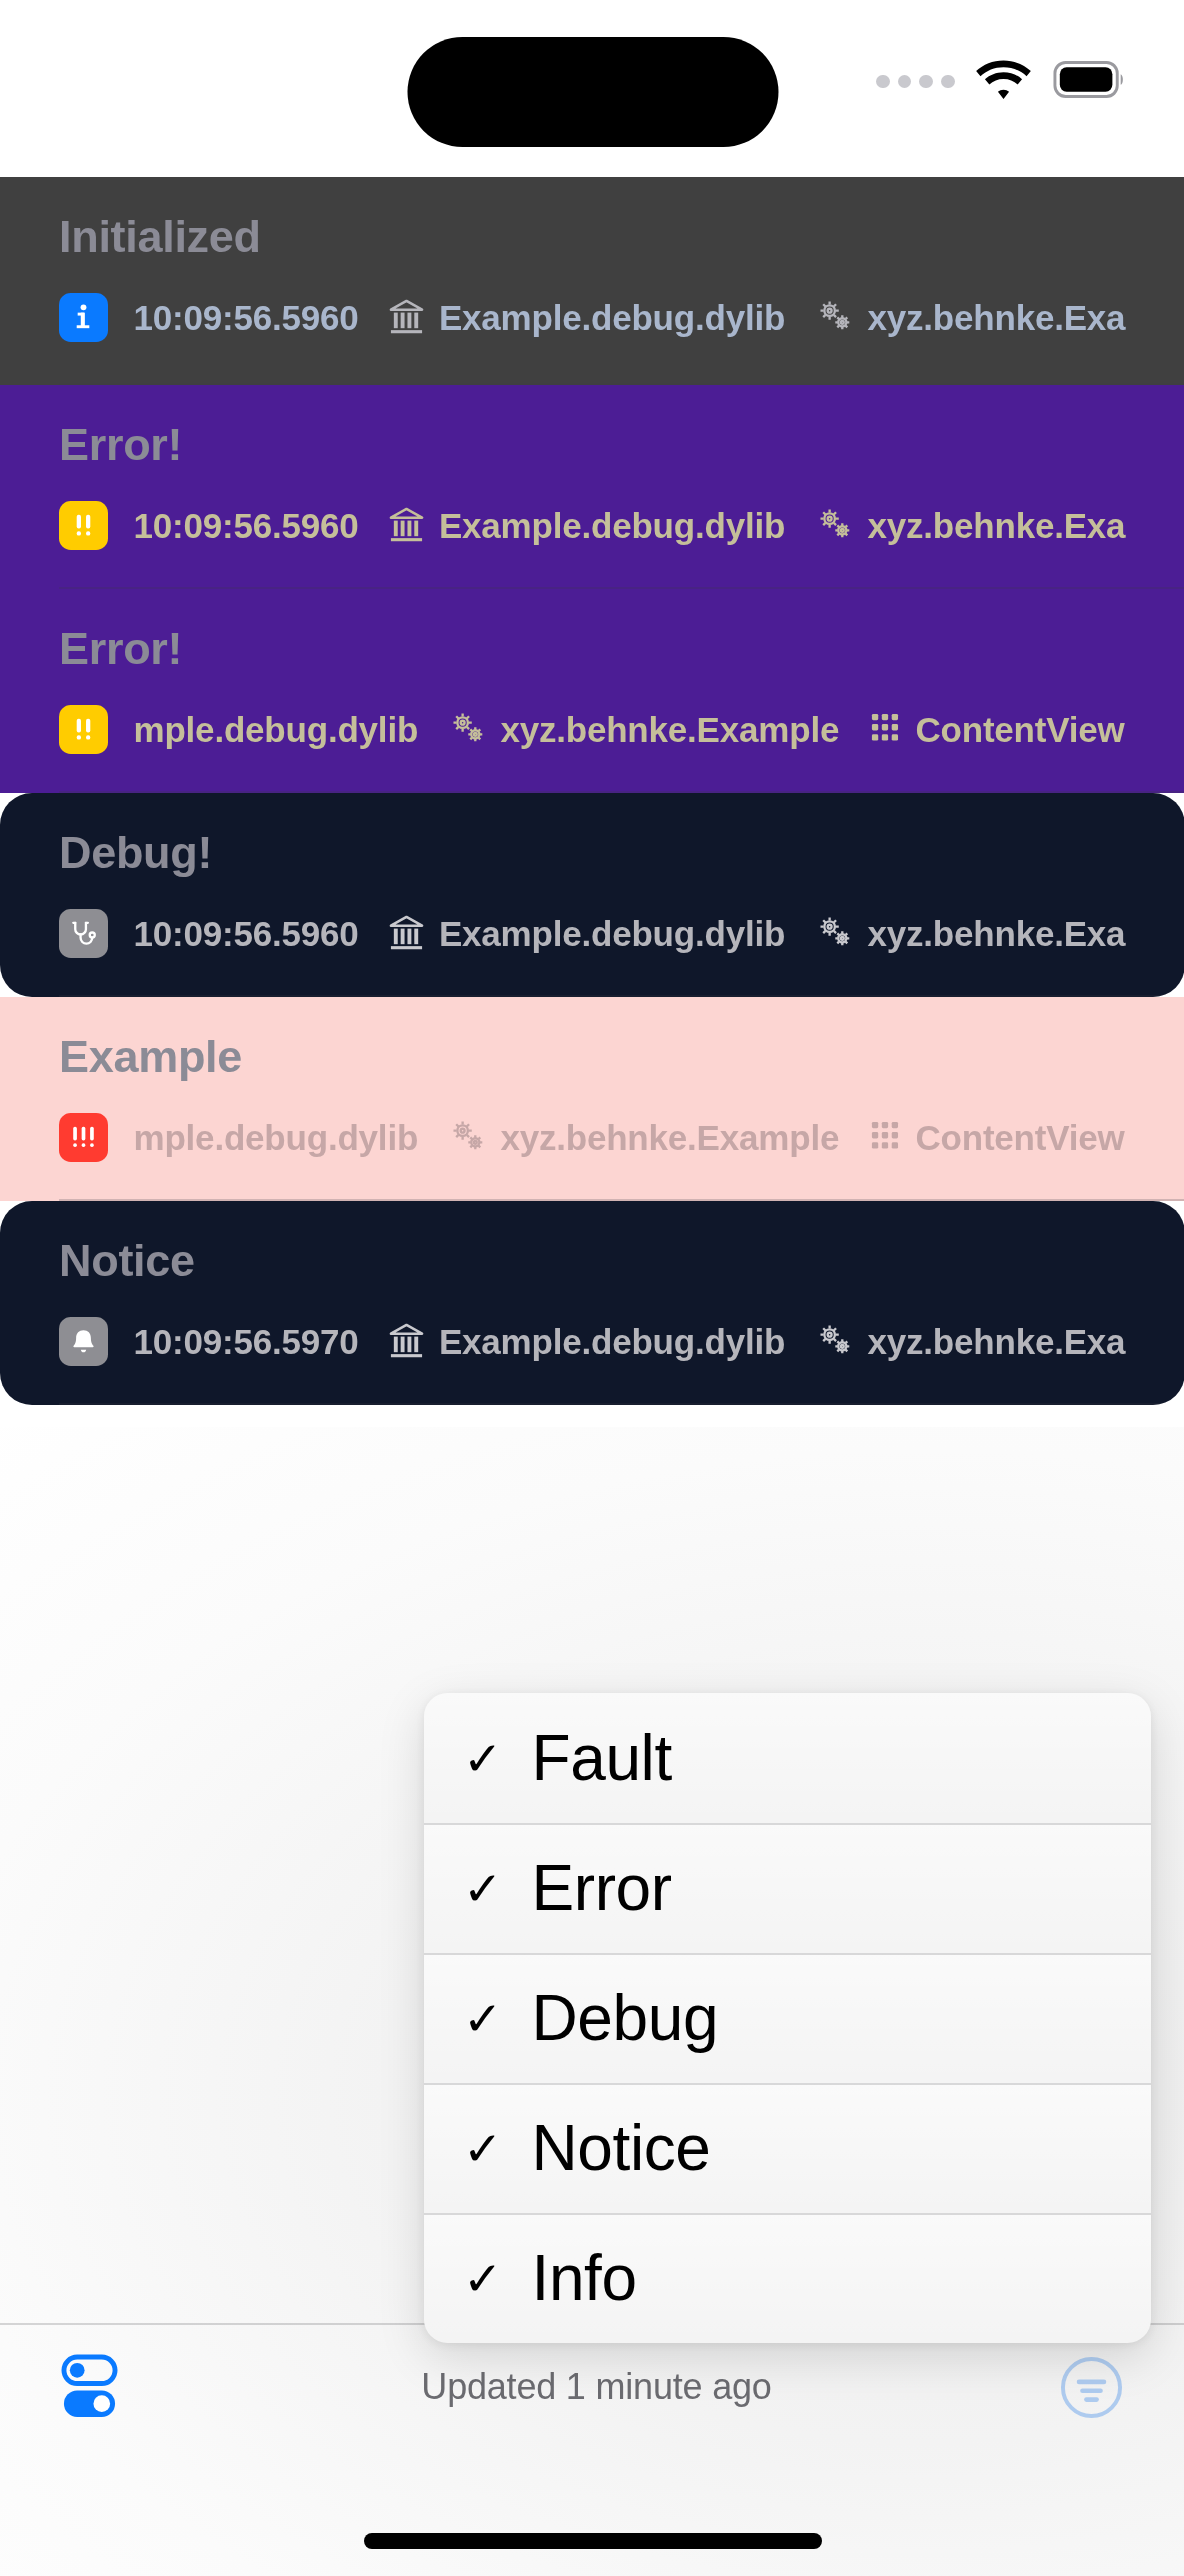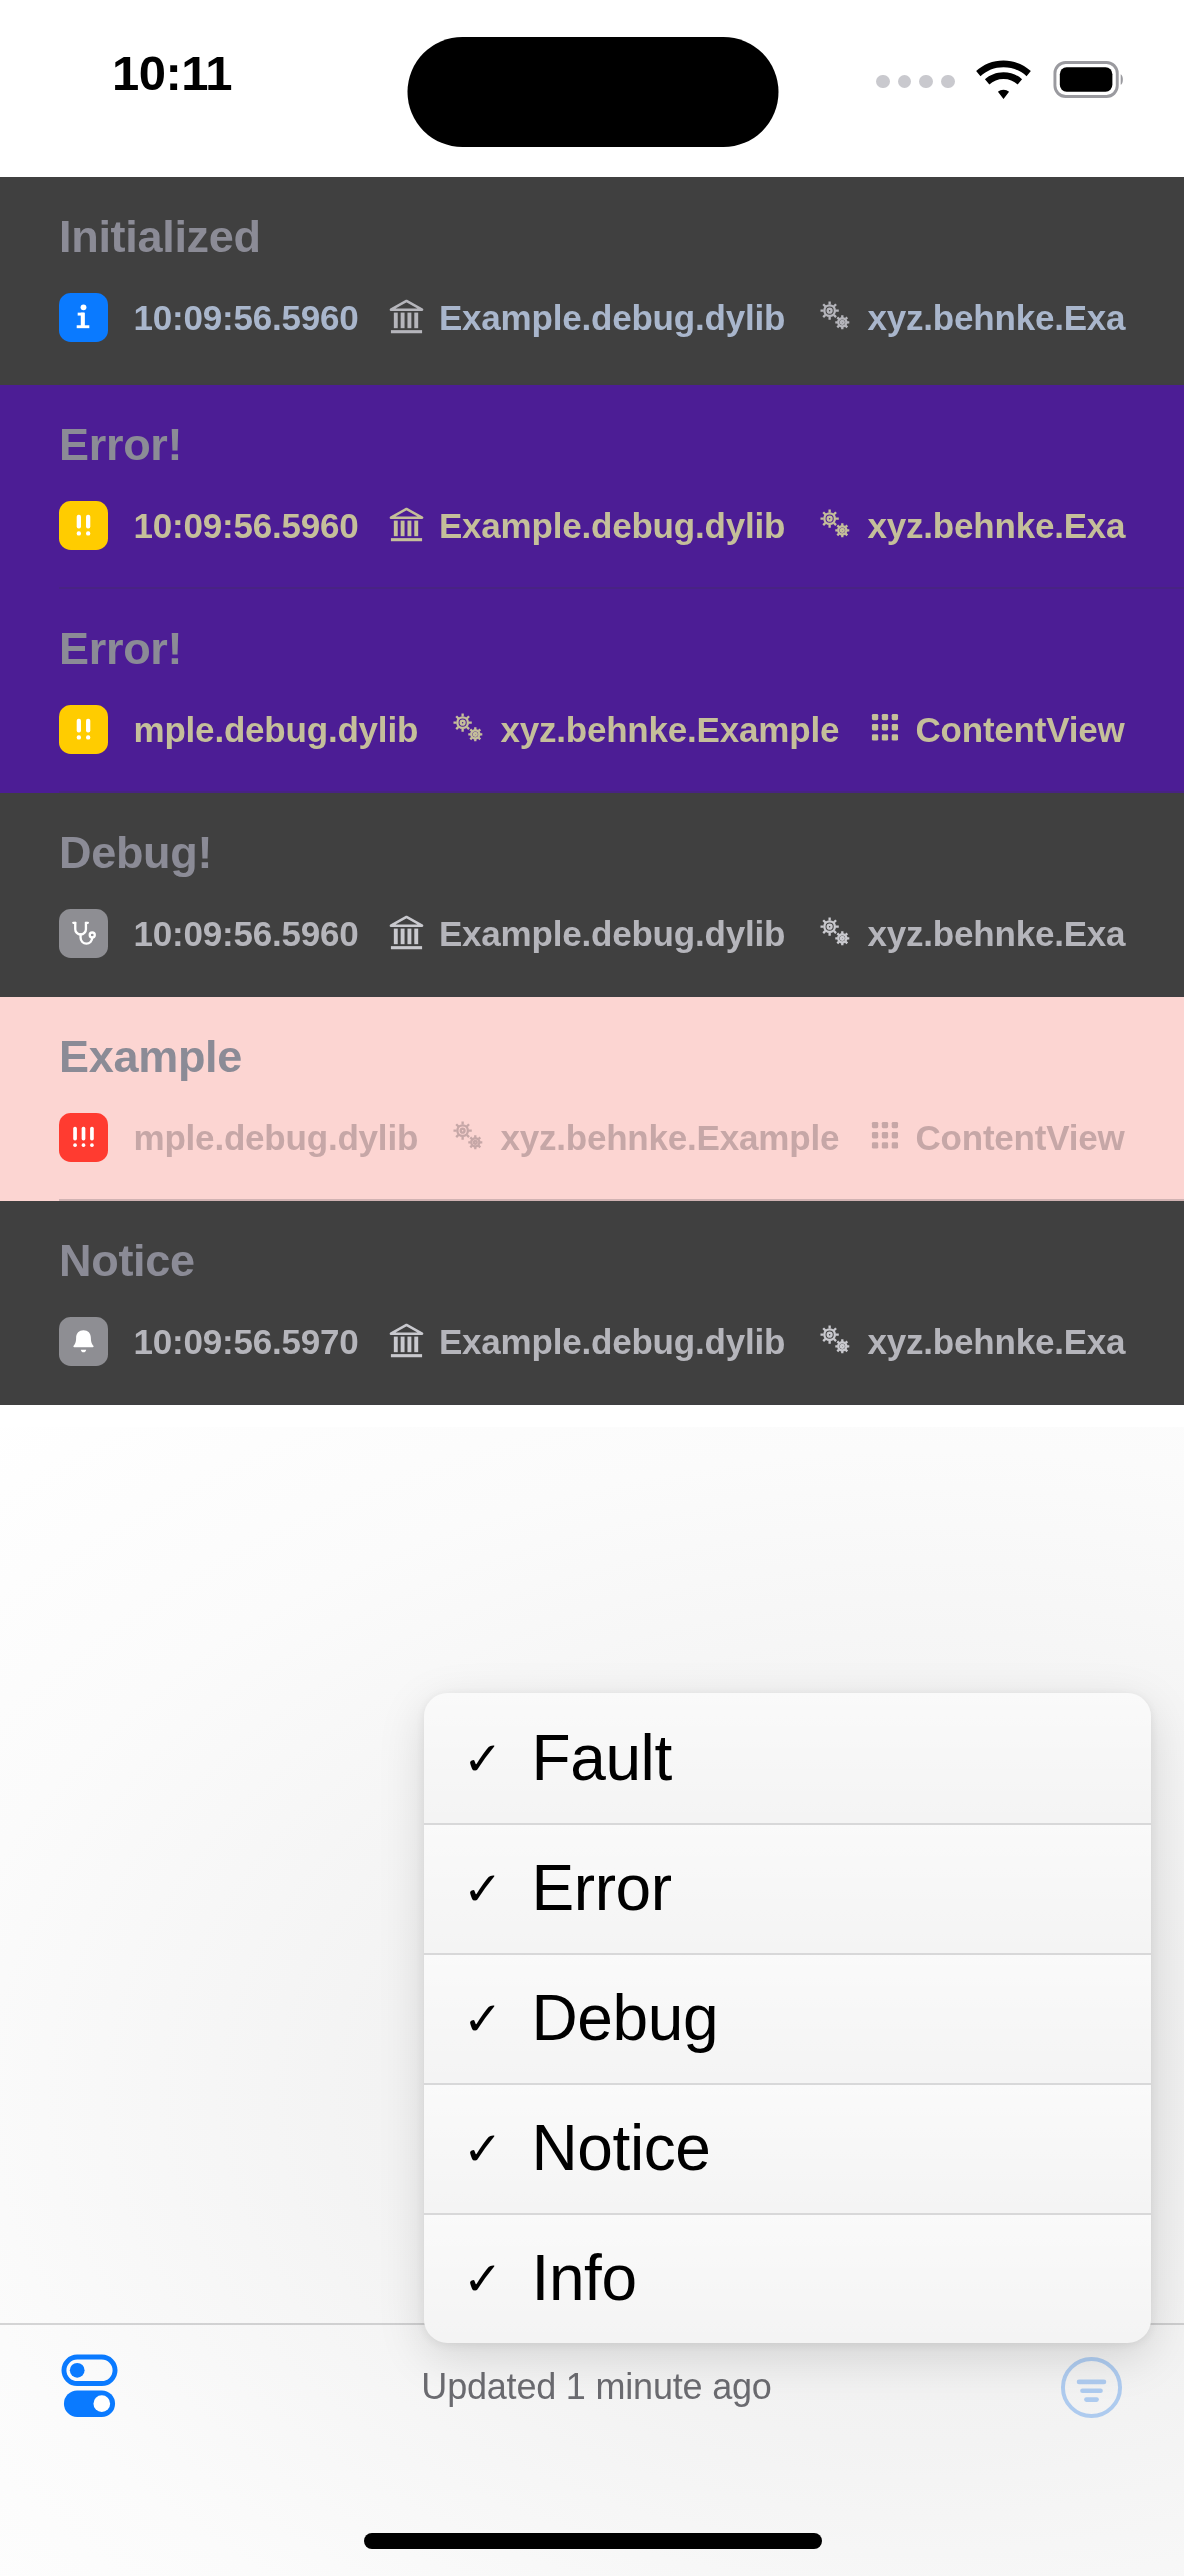--- a/index.html
+++ b/index.html
@@ -121,21 +121,21 @@
     position:absolute;
     left:59px; right:0; bottom:0;
     height:2px;
     background:rgba(60,60,67,0.22);
   }
 
   
   .tint-blue   { background:#404040; }
   .tint-yellow { background:#4c1d95;padding-left:20px; }
   .tint-pink   { background:#fcd5d2; }
-  .tint-none   { background:#404040; }
+  .tint-none   { background:#0f172a;border-radius:32px; }
 
   
   .backdrop {
     position:absolute;
     left:0; right:0;
     top:1427px;
     bottom:0;
     background:
       radial-gradient(120% 80% at 78% 58%, #ececec 0%, #f3f3f3 38%, #fbfbfb 70%, #ffffff 100%);
     z-index:1;
@@ -230,21 +230,20 @@
     width:458px;
     height:15.7px;
     border-radius:7.9px;
     background:#000;
   }
 </style>
 </head>
 <body>
 
 <div class="status-bar">
-  <div class="status-time">10:11</div>
   <div class="dynamic-island"></div>
   <div class="status-right">
     <span class="cell-dots">
       <i></i>
         <i></i>
         <i></i>
         <i></i>
     </span>
     <span>
       <svg width="55" height="41" viewBox="0 0 56 42">

